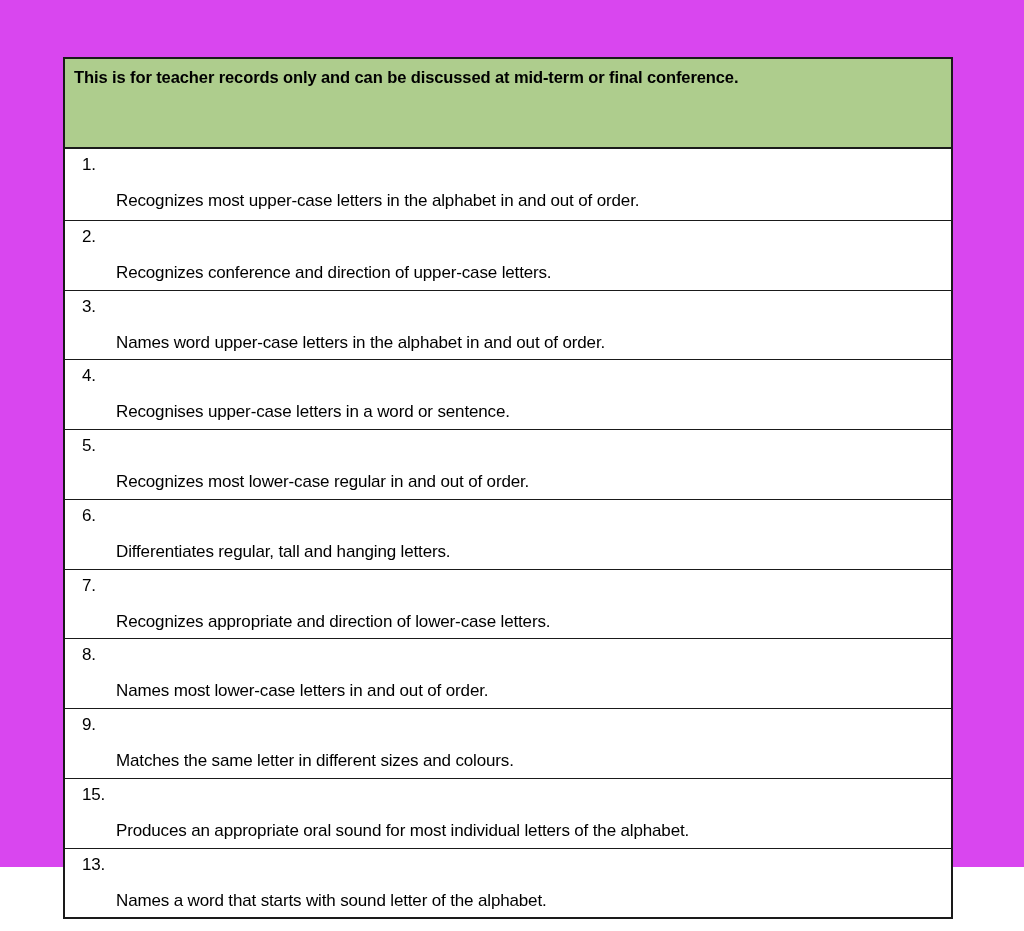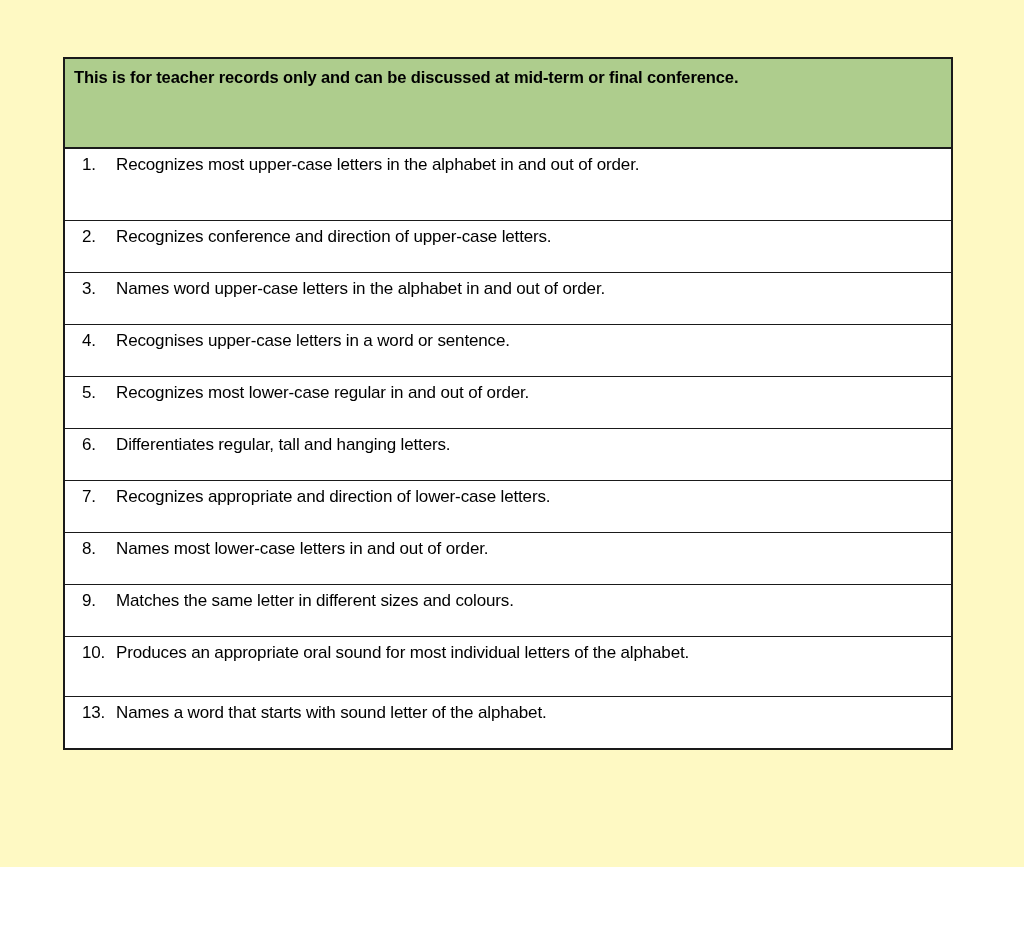--- a/index.html
+++ b/index.html
@@ -12,21 +12,21 @@
     height: 931px;
     font-family: "Liberation Sans", sans-serif;
     color: #000000;
     overflow: hidden;
   }
 
   .page {
     position: relative;
     width: 1024px;
     height: 867px;
-    background: #fef9c3;
+    background: #d946ef;
   }
 
   .checklist-table {
     position: absolute;
     left: 63px;
     top: 57px;
     width: 890px;
     border: 2px solid #1a1a1a;
     border-collapse: collapse;
     background: #ffffff;
@@ -72,20 +72,21 @@
     text-align: left;
     white-space: nowrap;
   }
 
   .item-num.wide {
     width: 34px;
   }
 
   .item-text {
     flex: 1 1 auto;
+    margin-top: 36px;
   }
 
   .row-tall td { height: 71px; }
   .row-std td  { height: 51px; }
   .row-xtall td { height: 59px; }
 </style>
 </head>
 <body>
 
 <div class="page">
@@ -176,21 +177,21 @@
             <span class="item-text">Matches the same letter in different sizes and colours.</span>
           </div>
         </td>
       </tr>
 
 
 
       <tr class="item-row row-xtall">
         <td colspan="2">
           <div class="item-cell-inner">
-            <span class="item-num wide">10.</span>
+            <span class="item-num wide">15.</span>
             <span class="item-text">Produces an appropriate oral sound for most individual letters of the alphabet.</span>
           </div>
         </td>
       </tr>
 
       <tr class="item-row row-std">
         <td colspan="2">
           <div class="item-cell-inner">
             <span class="item-num wide">13.</span>
             <span class="item-text">Names a word that starts with sound letter of the alphabet.</span>

